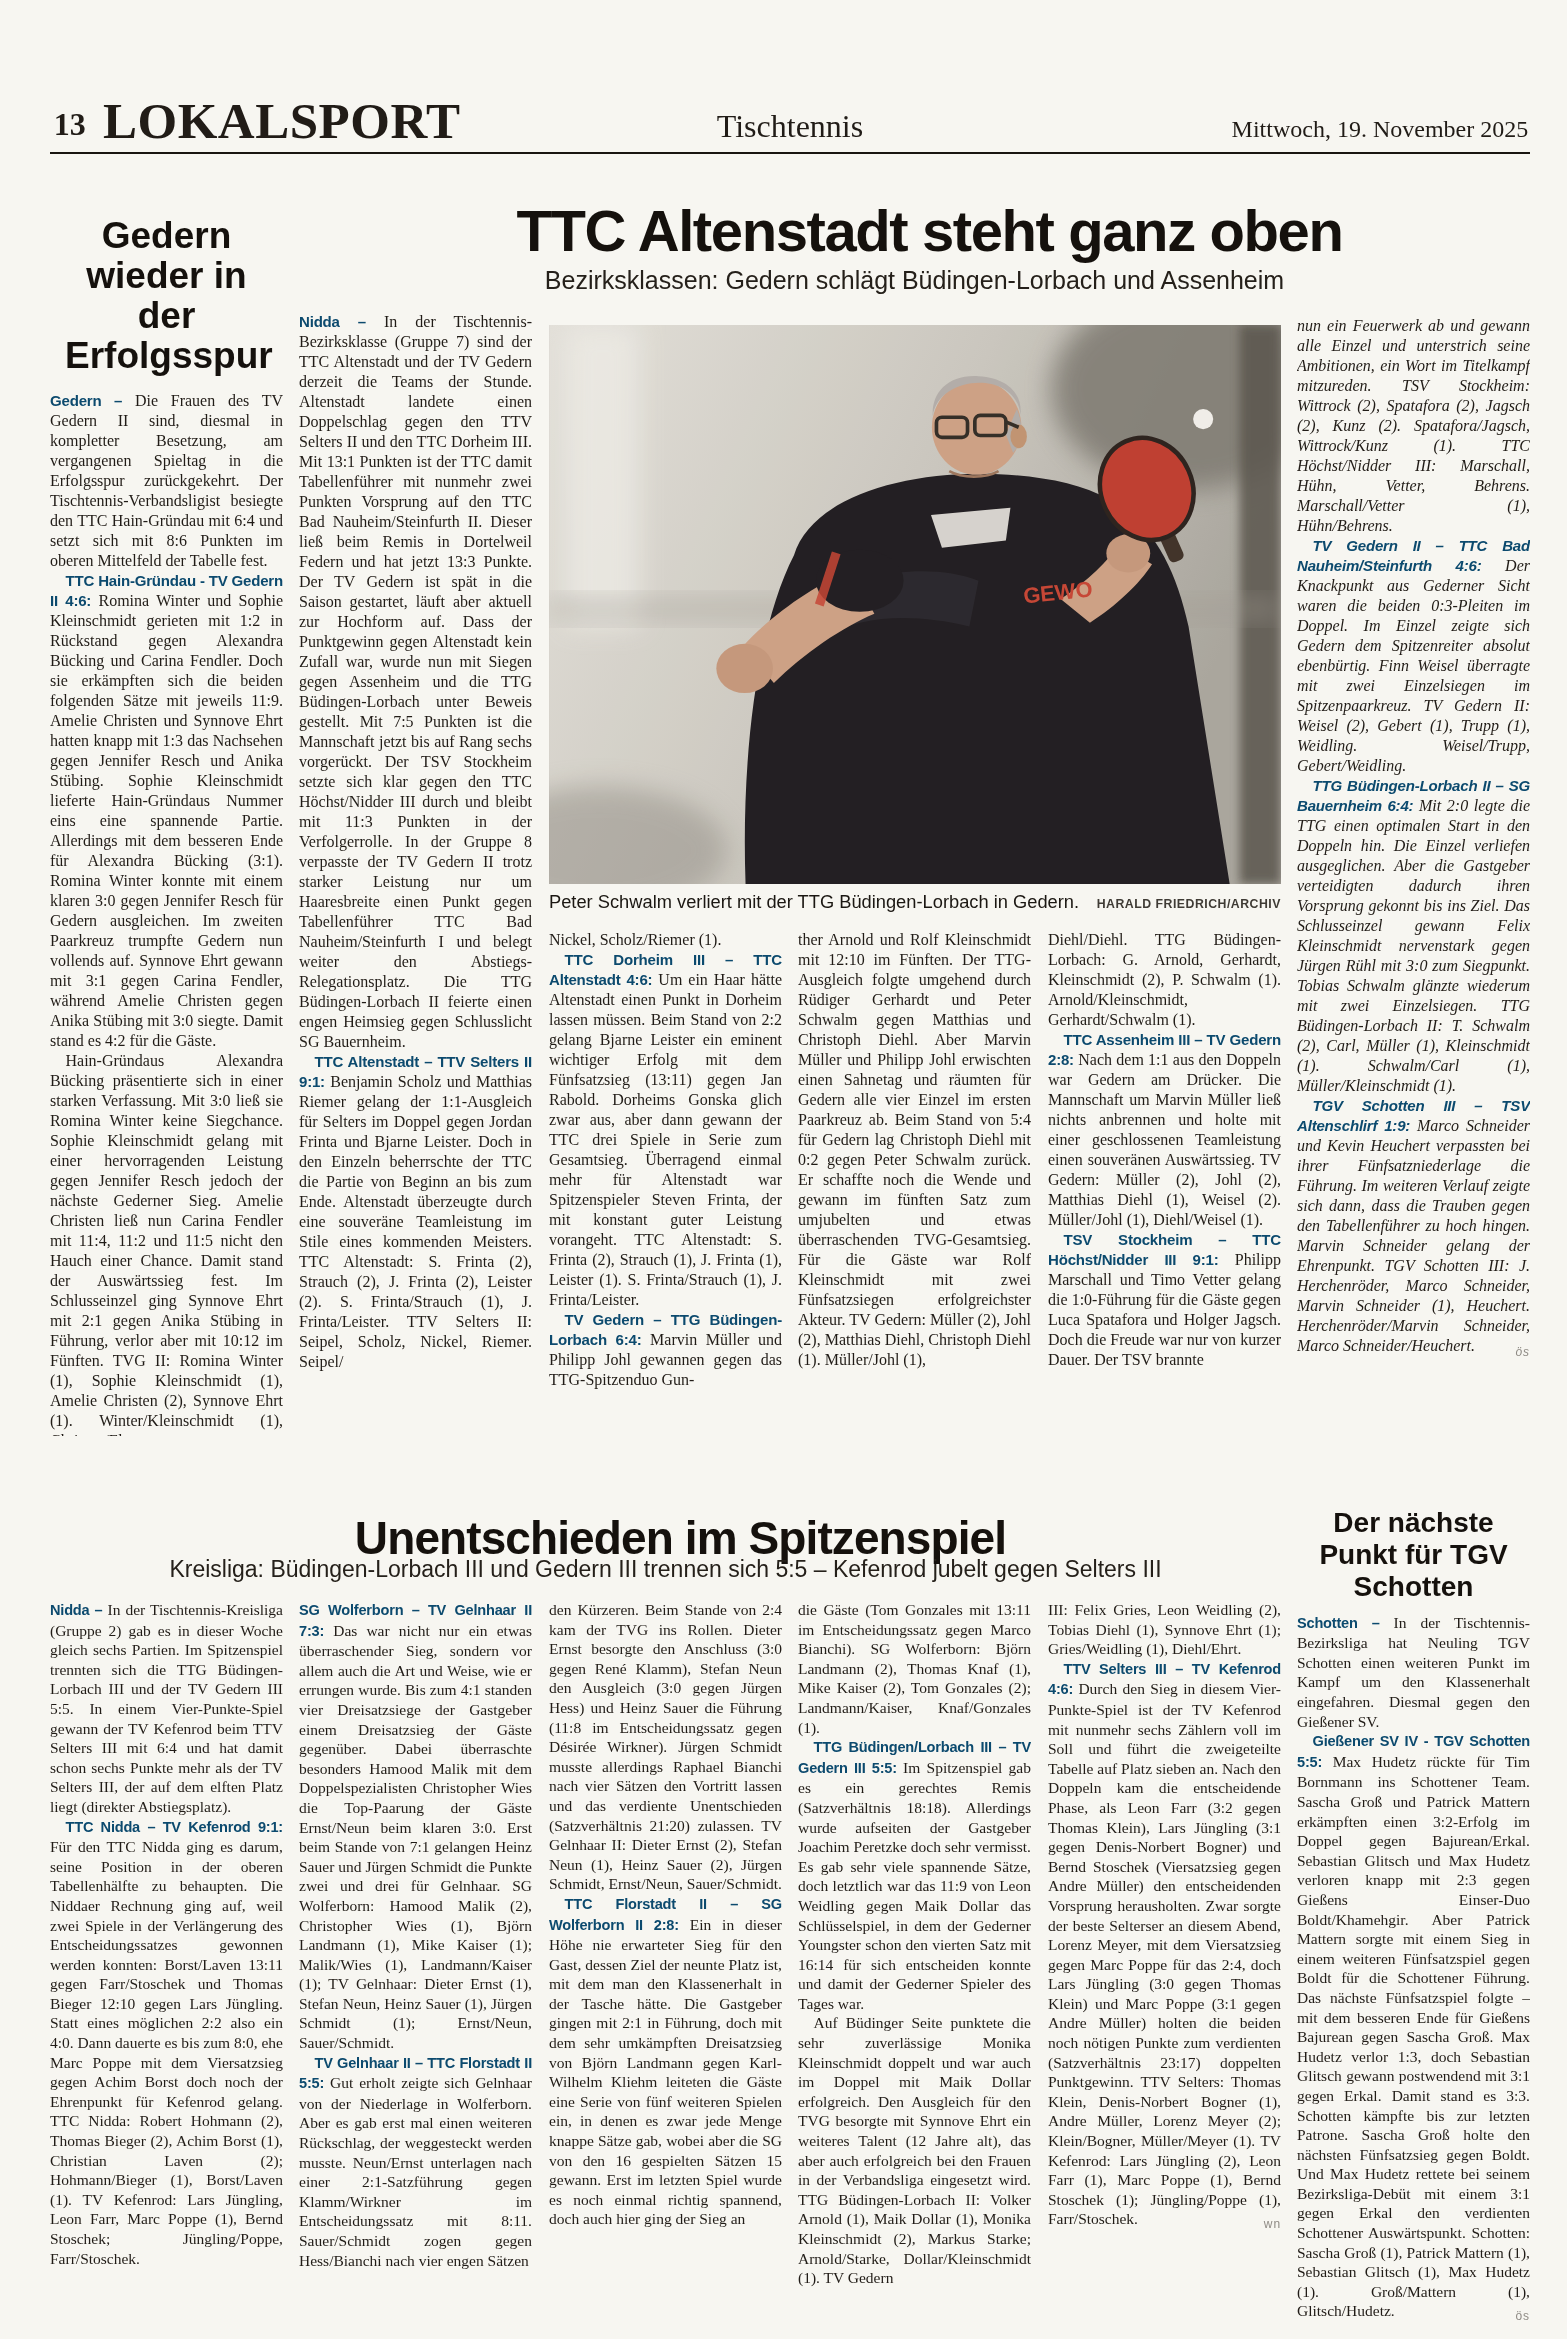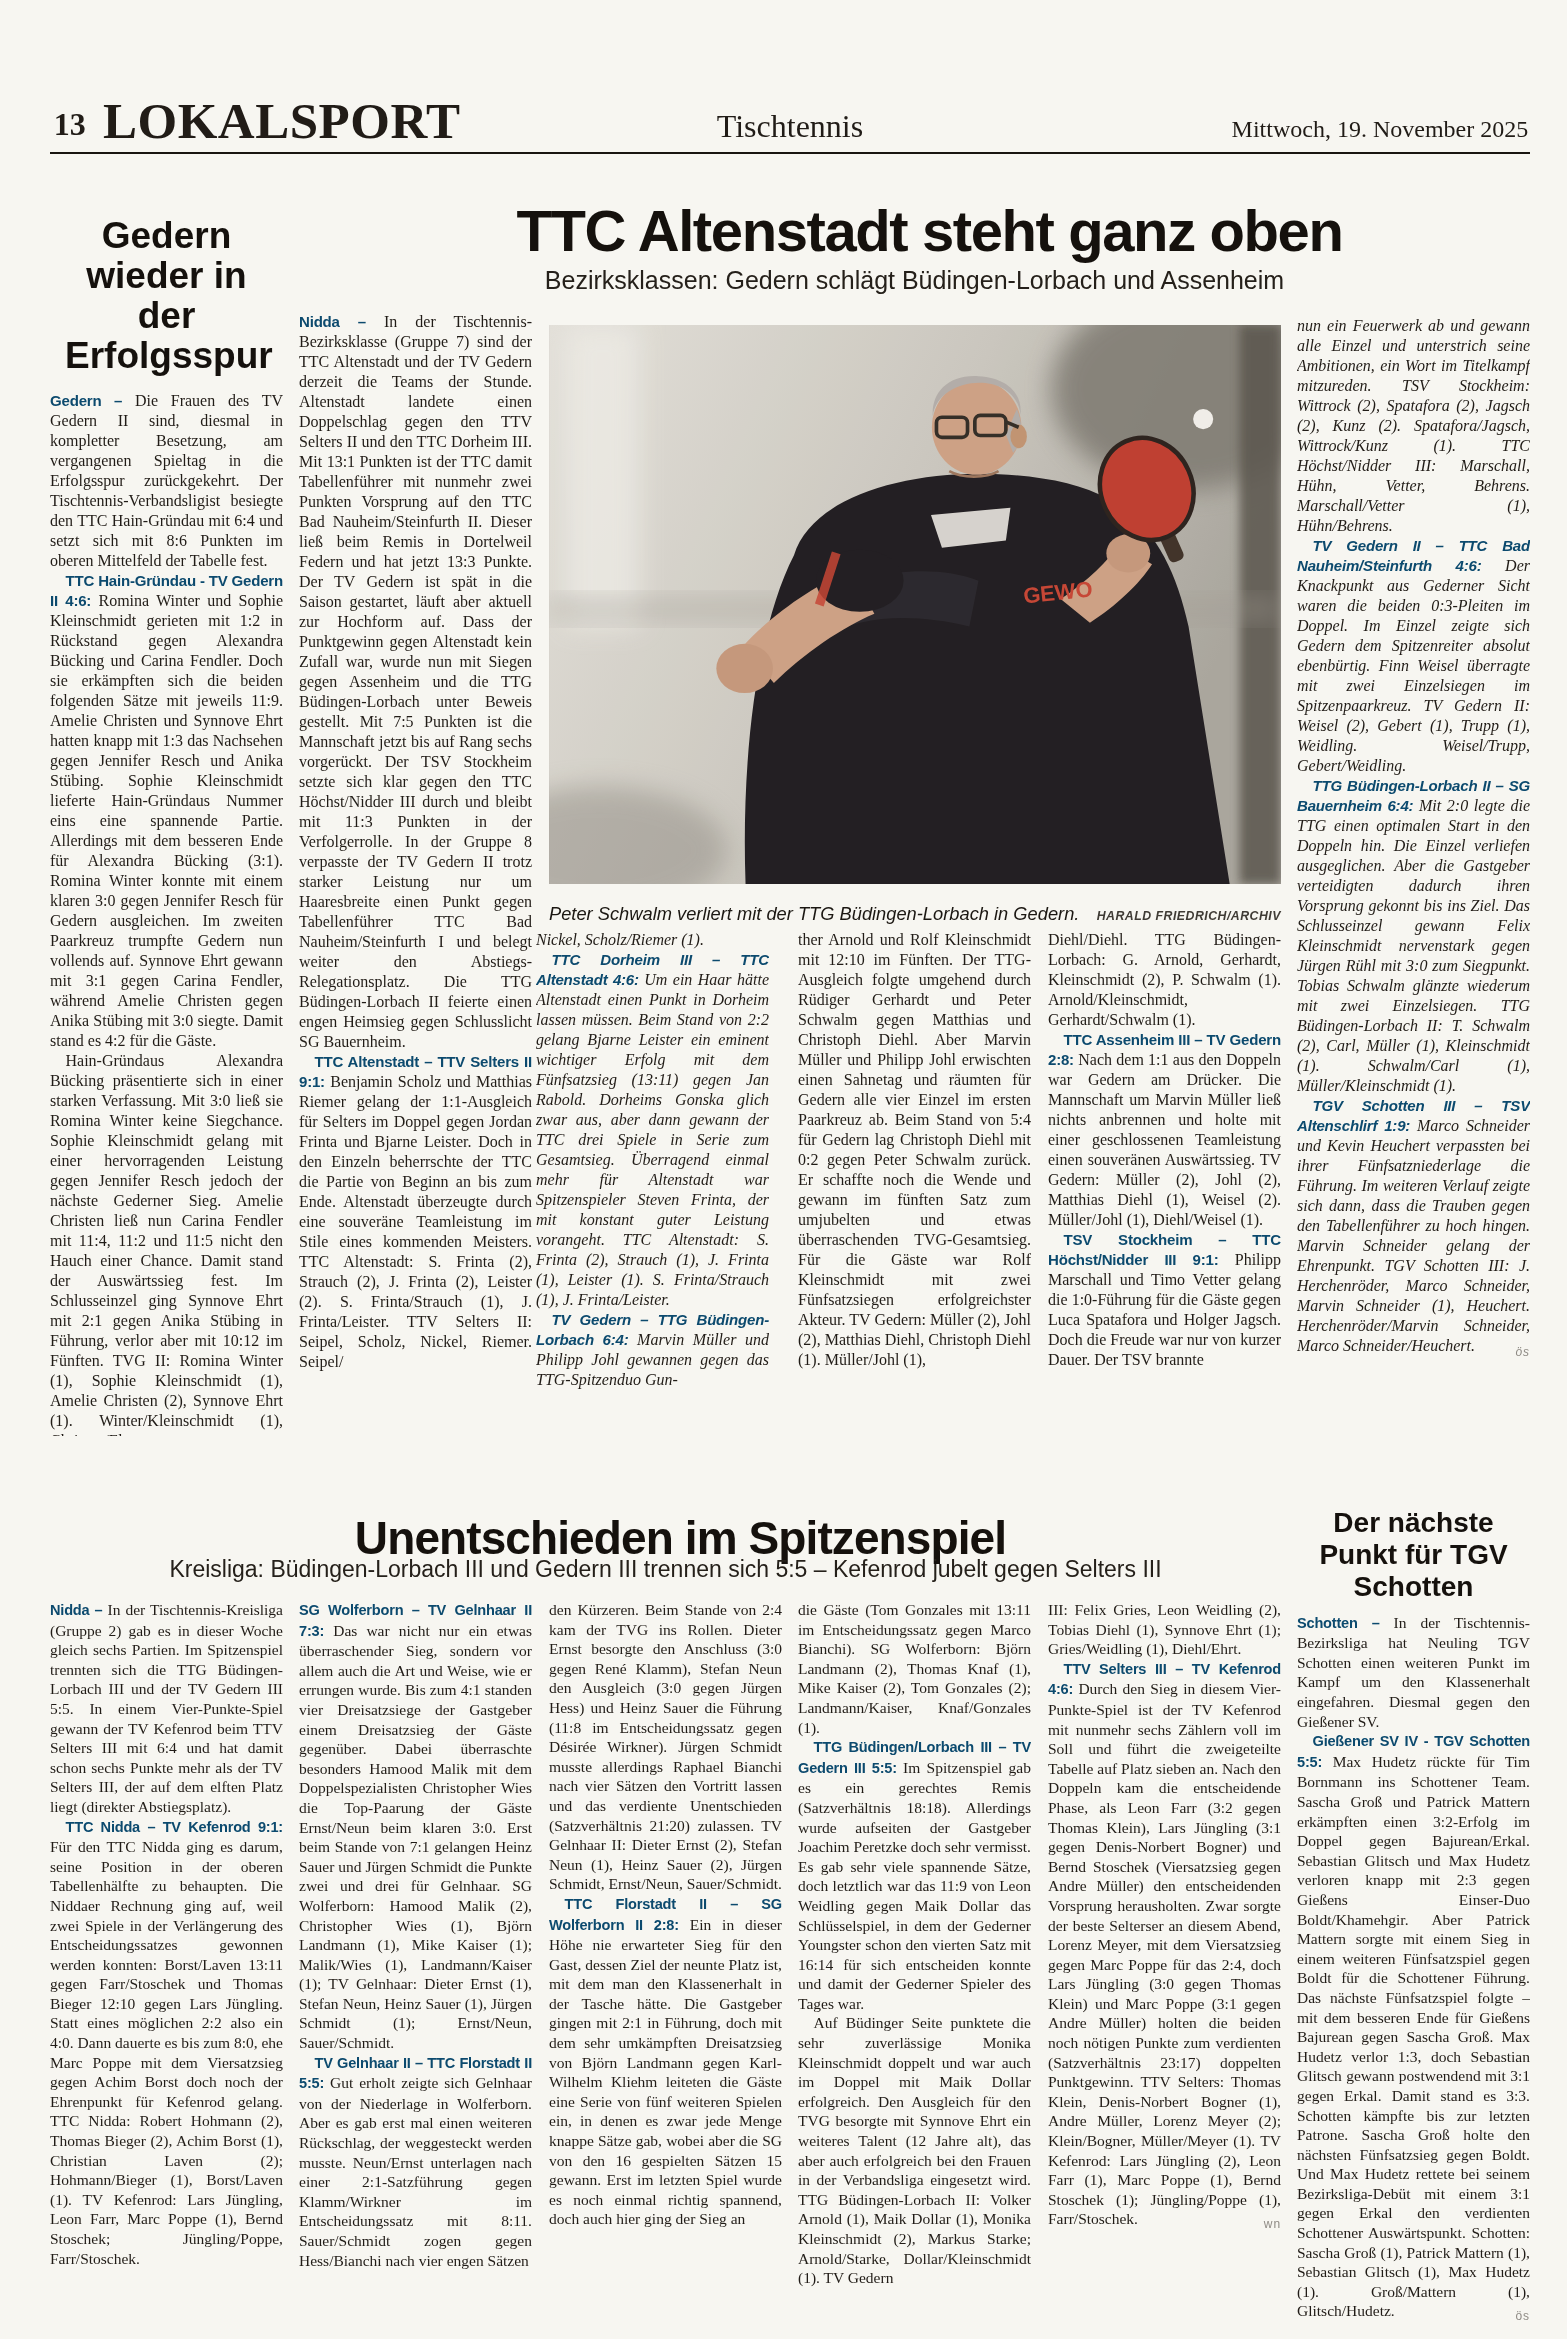--- a/index.html
+++ b/index.html
@@ -27,21 +27,21 @@
   .col{overflow:hidden;text-align:justify;}
   .t17{font-size:16px;line-height:20px;}
   .t16{font-size:15.5px;line-height:19.6px;}
   .para{margin:0;text-indent:0;}
   .para.ind{text-indent:15.5px;}
   .lead{font-family:"Liberation Sans",sans-serif;font-weight:700;font-size:.94em;letter-spacing:-0.2px;color:#0c4a6e;}
   .sig{float:right;font-family:"Liberation Sans",sans-serif;font-size:12px;color:#8f8b85;letter-spacing:0.9px;
        position:relative;top:5.5px;}
   
   .photo{width:732px;height:559px;display:block;background:#c9c6bf;}
-  .caprow{display:flex;justify-content:space-between;align-items:baseline;margin-top:19px;font-style:italic;}
+  .caprow{display:flex;justify-content:space-between;align-items:baseline;margin-top:7px;}
   .caption{font-family:"Liberation Sans",sans-serif;font-size:18.3px;color:#1b1712;}
   .credit{font-family:"Liberation Sans",sans-serif;font-size:12.3px;font-weight:700;color:#3f3b35;letter-spacing:0.5px;white-space:nowrap;}
 </style>
 </head>
 <body>
 
 <div class="page">
 
   <div class="pghead">
     <div class="pagenum">13</div>
@@ -124,21 +124,21 @@
         </g>
         <circle cx="716" cy="103" r="11" fill="#f5f3ee"></circle>
         <rect width="801" height="612" fill="#b5ad9e" opacity="0.07"></rect>
       </svg>
       <div class="caprow">
         <span class="caption">Peter Schwalm verliert mit der TTG Büdingen-Lorbach in Gedern.</span>
         <span class="credit">HARALD FRIEDRICH/ARCHIV</span>
       </div>
     </div>
 
-    <div class="col t17 abs" style="left:486px;top:766px;width:233px;height:504px;font-style:italic;">
+    <div class="col t17 abs" style="left:499px;top:766px;width:233px;height:504px;">
         <p class="para"><span>Nickel, Scholz/Riemer (1).</span></p>
         <p class="para ind"><b class="lead">TTC Dorheim III – TTC Altenstadt 4:6: </b><span>Um ein Haar hätte Altenstadt einen Punkt in Dorheim lassen müssen. Beim Stand von 2:2 gelang Bjarne Leister ein eminent wichtiger Erfolg mit dem Fünfsatzsieg (13:11) gegen Jan Rabold. Dorheims Gonska glich zwar aus, aber dann gewann der TTC drei Spiele in Serie zum Gesamtsieg. Überragend einmal mehr für Altenstadt war Spitzenspieler Steven Frinta, der mit konstant guter Leistung vorangeht. TTC Altenstadt: S. Frinta (2), Strauch (1), J. Frinta (1), Leister (1). S. Frinta/Strauch (1), J. Frinta/Leister.</span></p>
         <p class="para ind"><b class="lead">TV Gedern – TTG Büdingen-Lorbach 6:4: </b><span>Marvin Müller und Philipp Johl gewannen gegen das TTG-Spitzenduo Gun-</span></p>
       </div>
     <div class="col t17 abs" style="left:748px;top:766px;width:233px;height:504px;">
         <p class="para"><span>ther Arnold und Rolf Kleinschmidt mit 12:10 im Fünften. Der TTG-Ausgleich folgte umgehend durch Rüdiger Gerhardt und Peter Schwalm gegen Matthias und Christoph Diehl. Aber Marvin Müller und Philipp Johl erwischten einen Sahnetag und räumten für Gedern alle vier Einzel im ersten Paarkreuz ab. Beim Stand von 5:4 für Gedern lag Christoph Diehl mit 0:2 gegen Peter Schwalm zurück. Er schaffte noch die Wende und gewann im fünften Satz zum umjubelten und etwas überraschenden TVG-Gesamtsieg. Für die Gäste war Rolf Kleinschmidt mit zwei Fünfsatzsiegen erfolgreichster Akteur. TV Gedern: Müller (2), Johl (2), Matthias Diehl, Christoph Diehl (1). Müller/Johl (1),</span></p>
       </div>
     <div class="col t17 abs" style="left:998px;top:766px;width:233px;height:504px;">
         <p class="para"><span>Diehl/Diehl. TTG Büdingen-Lorbach: G. Arnold, Gerhardt, Kleinschmidt (2), P. Schwalm (1). Arnold/Kleinschmidt, Gerhardt/Schwalm (1).</span></p>
         <p class="para ind"><b class="lead">TTC Assenheim III – TV Gedern 2:8: </b><span>Nach dem 1:1 aus den Doppeln war Gedern am Drücker. Die Mannschaft um Marvin Müller ließ nichts anbrennen und holte mit einer geschlossenen Teamleistung einen souveränen Auswärtssieg. TV Gedern: Müller (2), Johl (2), Matthias Diehl (1), Weisel (2). Müller/Johl (1), Diehl/Weisel (1).</span></p>

